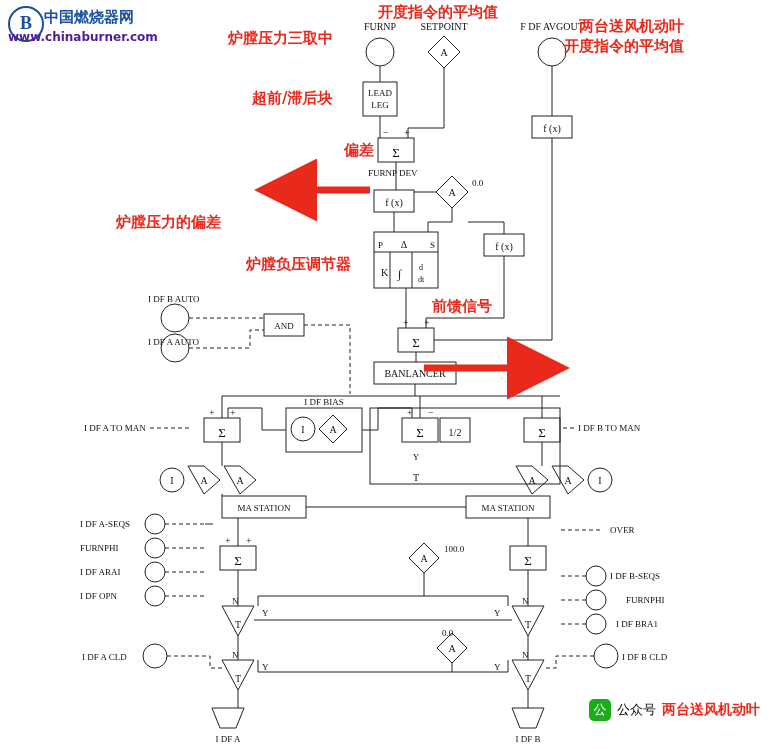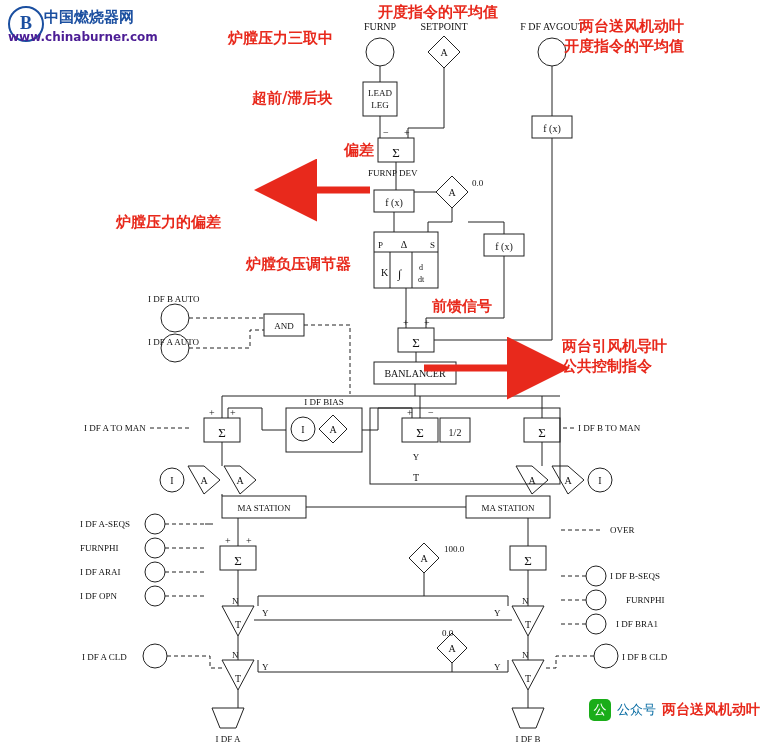--- a/index.html
+++ b/index.html
@@ -42,21 +42,21 @@
   }
   .wm{
     position:absolute;right:10px;bottom:28px;
     display:flex;align-items:center;gap:6px;
   }
   .wm .wm-badge{
     width:22px;height:22px;border-radius:5px;background:#1aad19;
     color:#fff;font-size:13px;text-align:center;line-height:22px;
     font-family:"DejaVu Sans", sans-serif;
   }
-  .wm .wm-t1{color:#0369a1;font-size:13px;font-family:"DejaVu Sans", sans-serif;white-space:pre;}
+  .wm .wm-t1{color:#000000;font-size:13px;font-family:"DejaVu Sans", sans-serif;white-space:pre;}
   .wm .wm-t2{color:#e8291c;font-size:14px;font-weight:bold;font-family:"DejaVu Sans", sans-serif;white-space:pre;}
   text{font-family:"Liberation Serif", serif;}
 </style>
 </head>
 <body>
 
 <div id="stage">
 
   <svg class="svglayer" viewBox="0 0 770 749">
     <g stroke="#222" fill="none" stroke-width="1">
@@ -344,22 +344,20 @@
 
   <div class="ann" style="left:378px;top:2px;">开度指令的平均值</div>
   <div class="ann" style="left:564px;top:16px;text-align:right;">两台送风机动叶
 开度指令的平均值</div>
   <div class="ann" style="left:228px;top:28px;">炉膛压力三取中</div>
   <div class="ann" style="left:252px;top:88px;">超前/滞后块</div>
   <div class="ann" style="left:332px;top:140px;margin-left:12px;">偏差</div>
   <div class="ann" style="left:116px;top:194px;margin-top:18px;">炉膛压力的偏差</div>
   <div class="ann" style="left:246px;top:254px;">炉膛负压调节器</div>
   <div class="ann" style="left:432px;top:298px;font-family:Liberation Mono, monospace;">前馈信号</div>
-  <div class="ann" style="left:562px;top:336px;">两台引风机导叶
-公共控制指令</div>
 
   <div class="logo">
     <div class="lg-mark">B</div>
     <div class="lg-cn">中国燃烧器网</div>
     <div class="lg-en">www.chinaburner.com</div>
   </div>
 
   <div class="wm">
     <div class="wm-badge">公</div>
     <div class="wm-t1">公众号</div>

